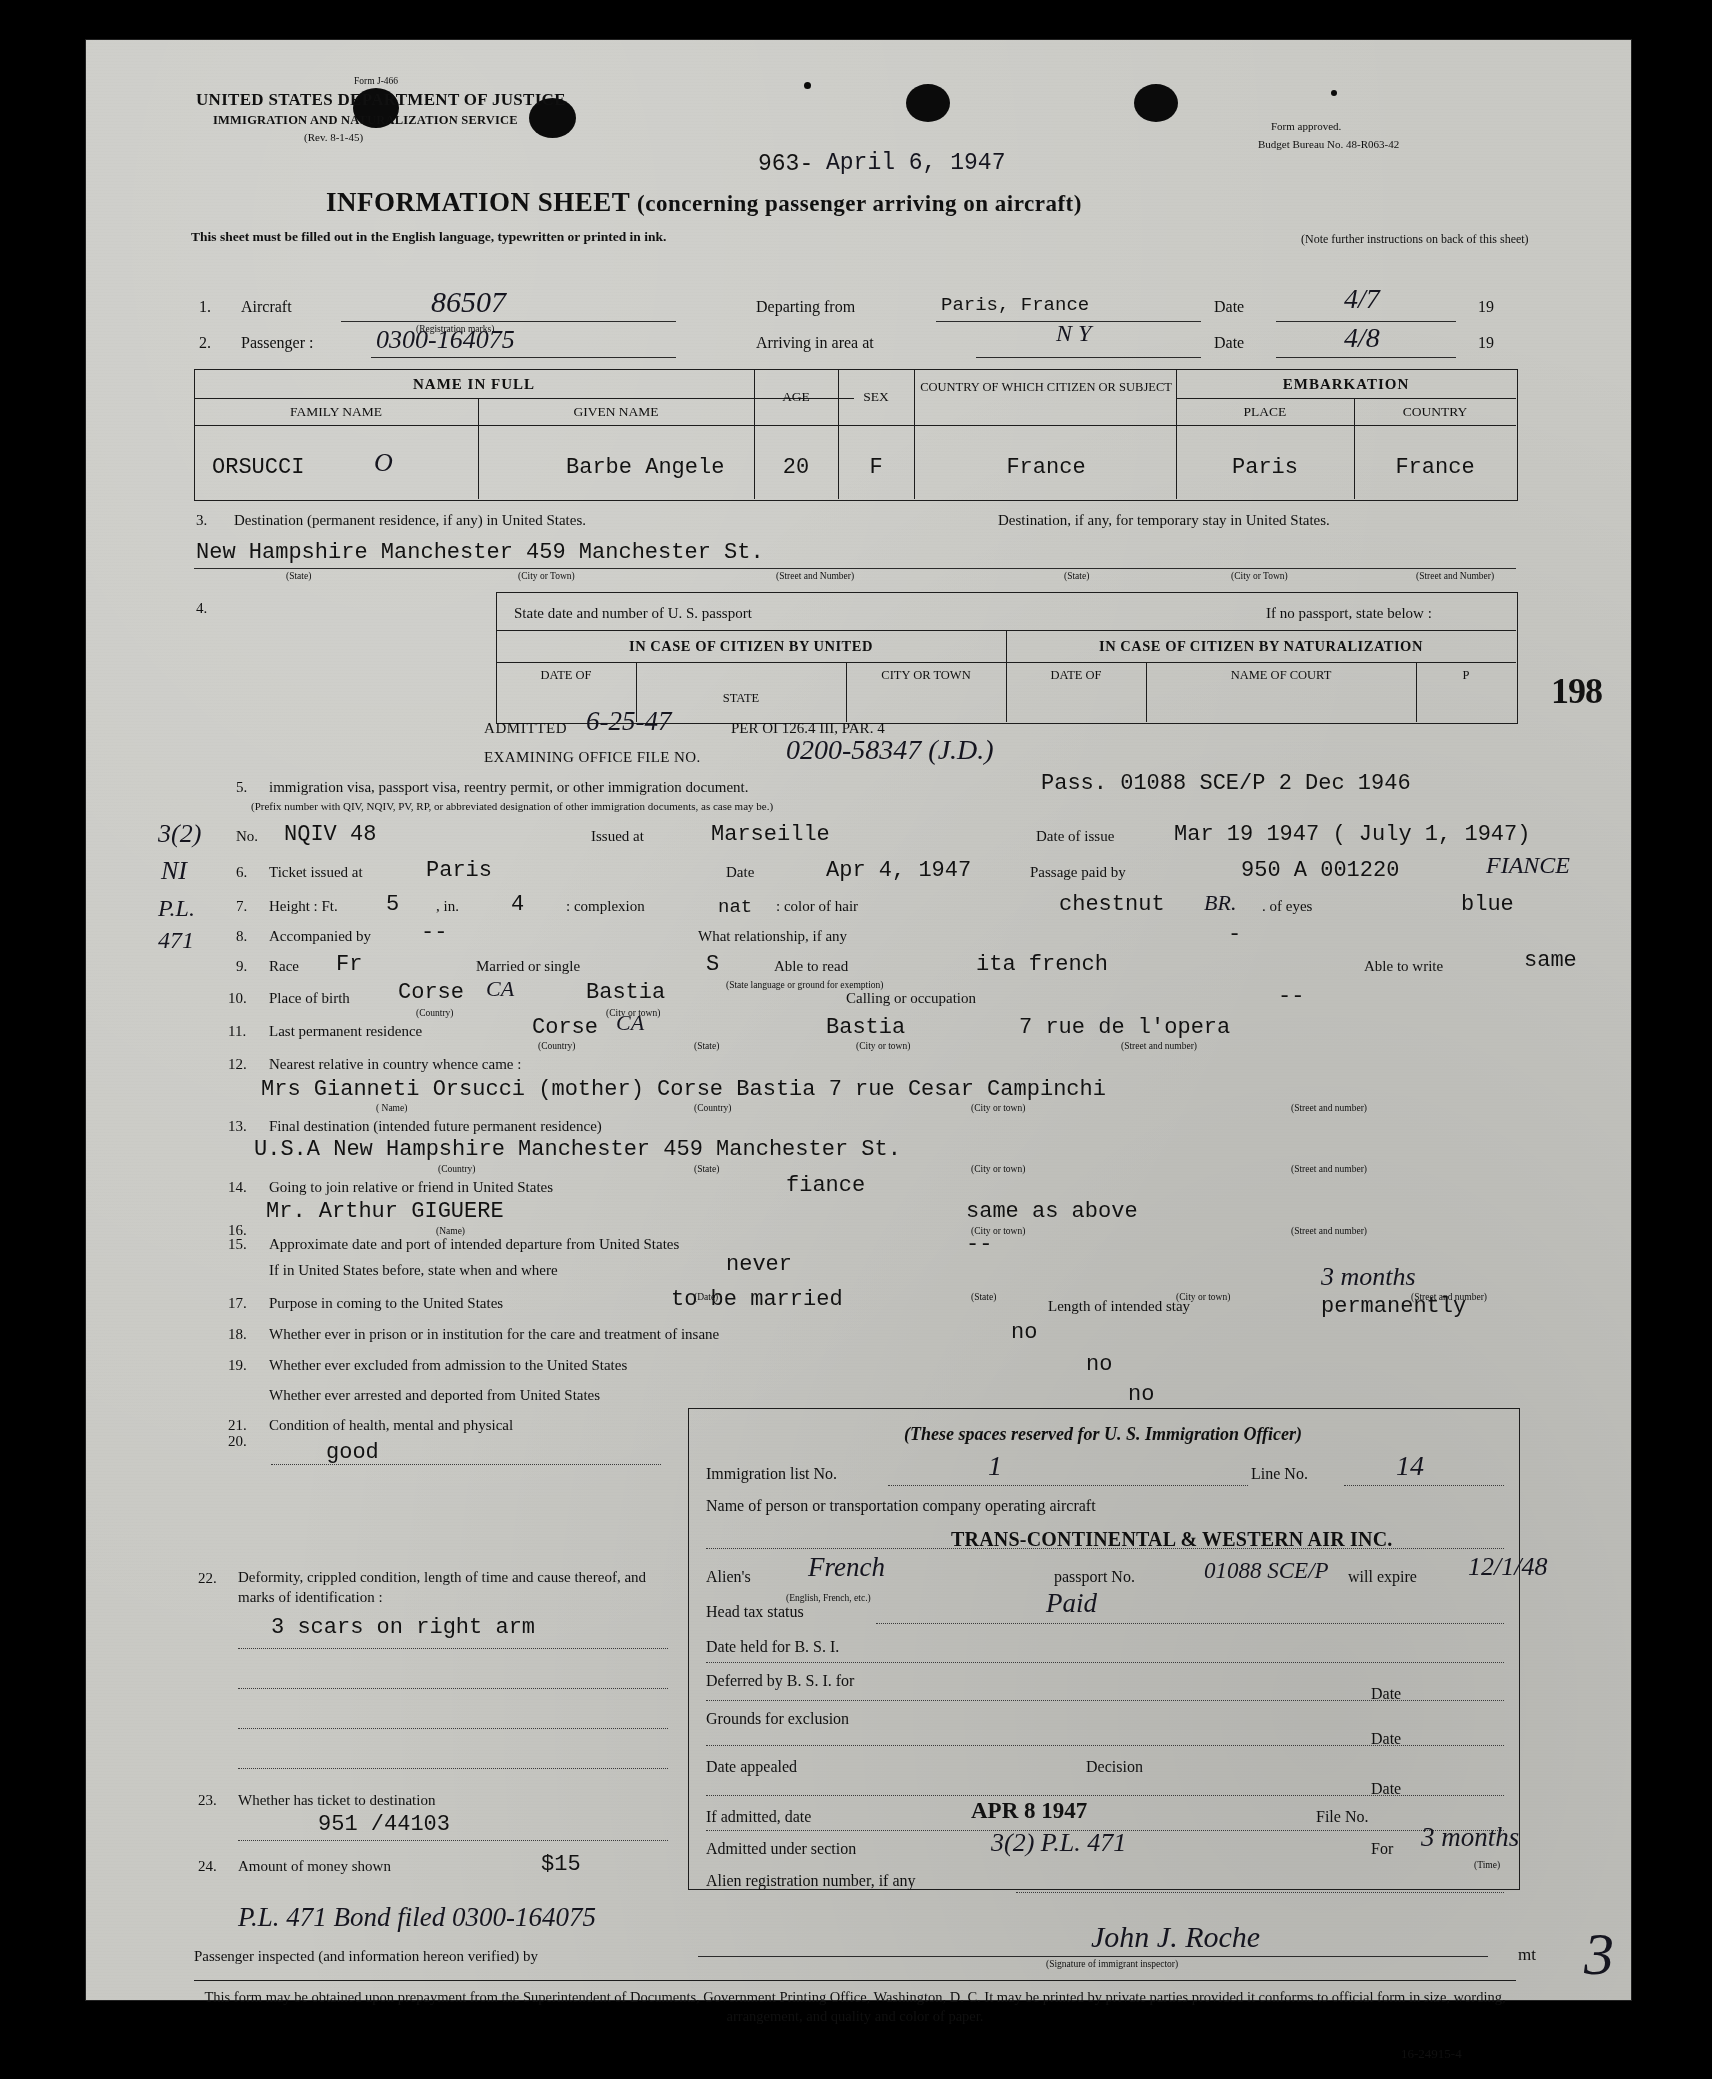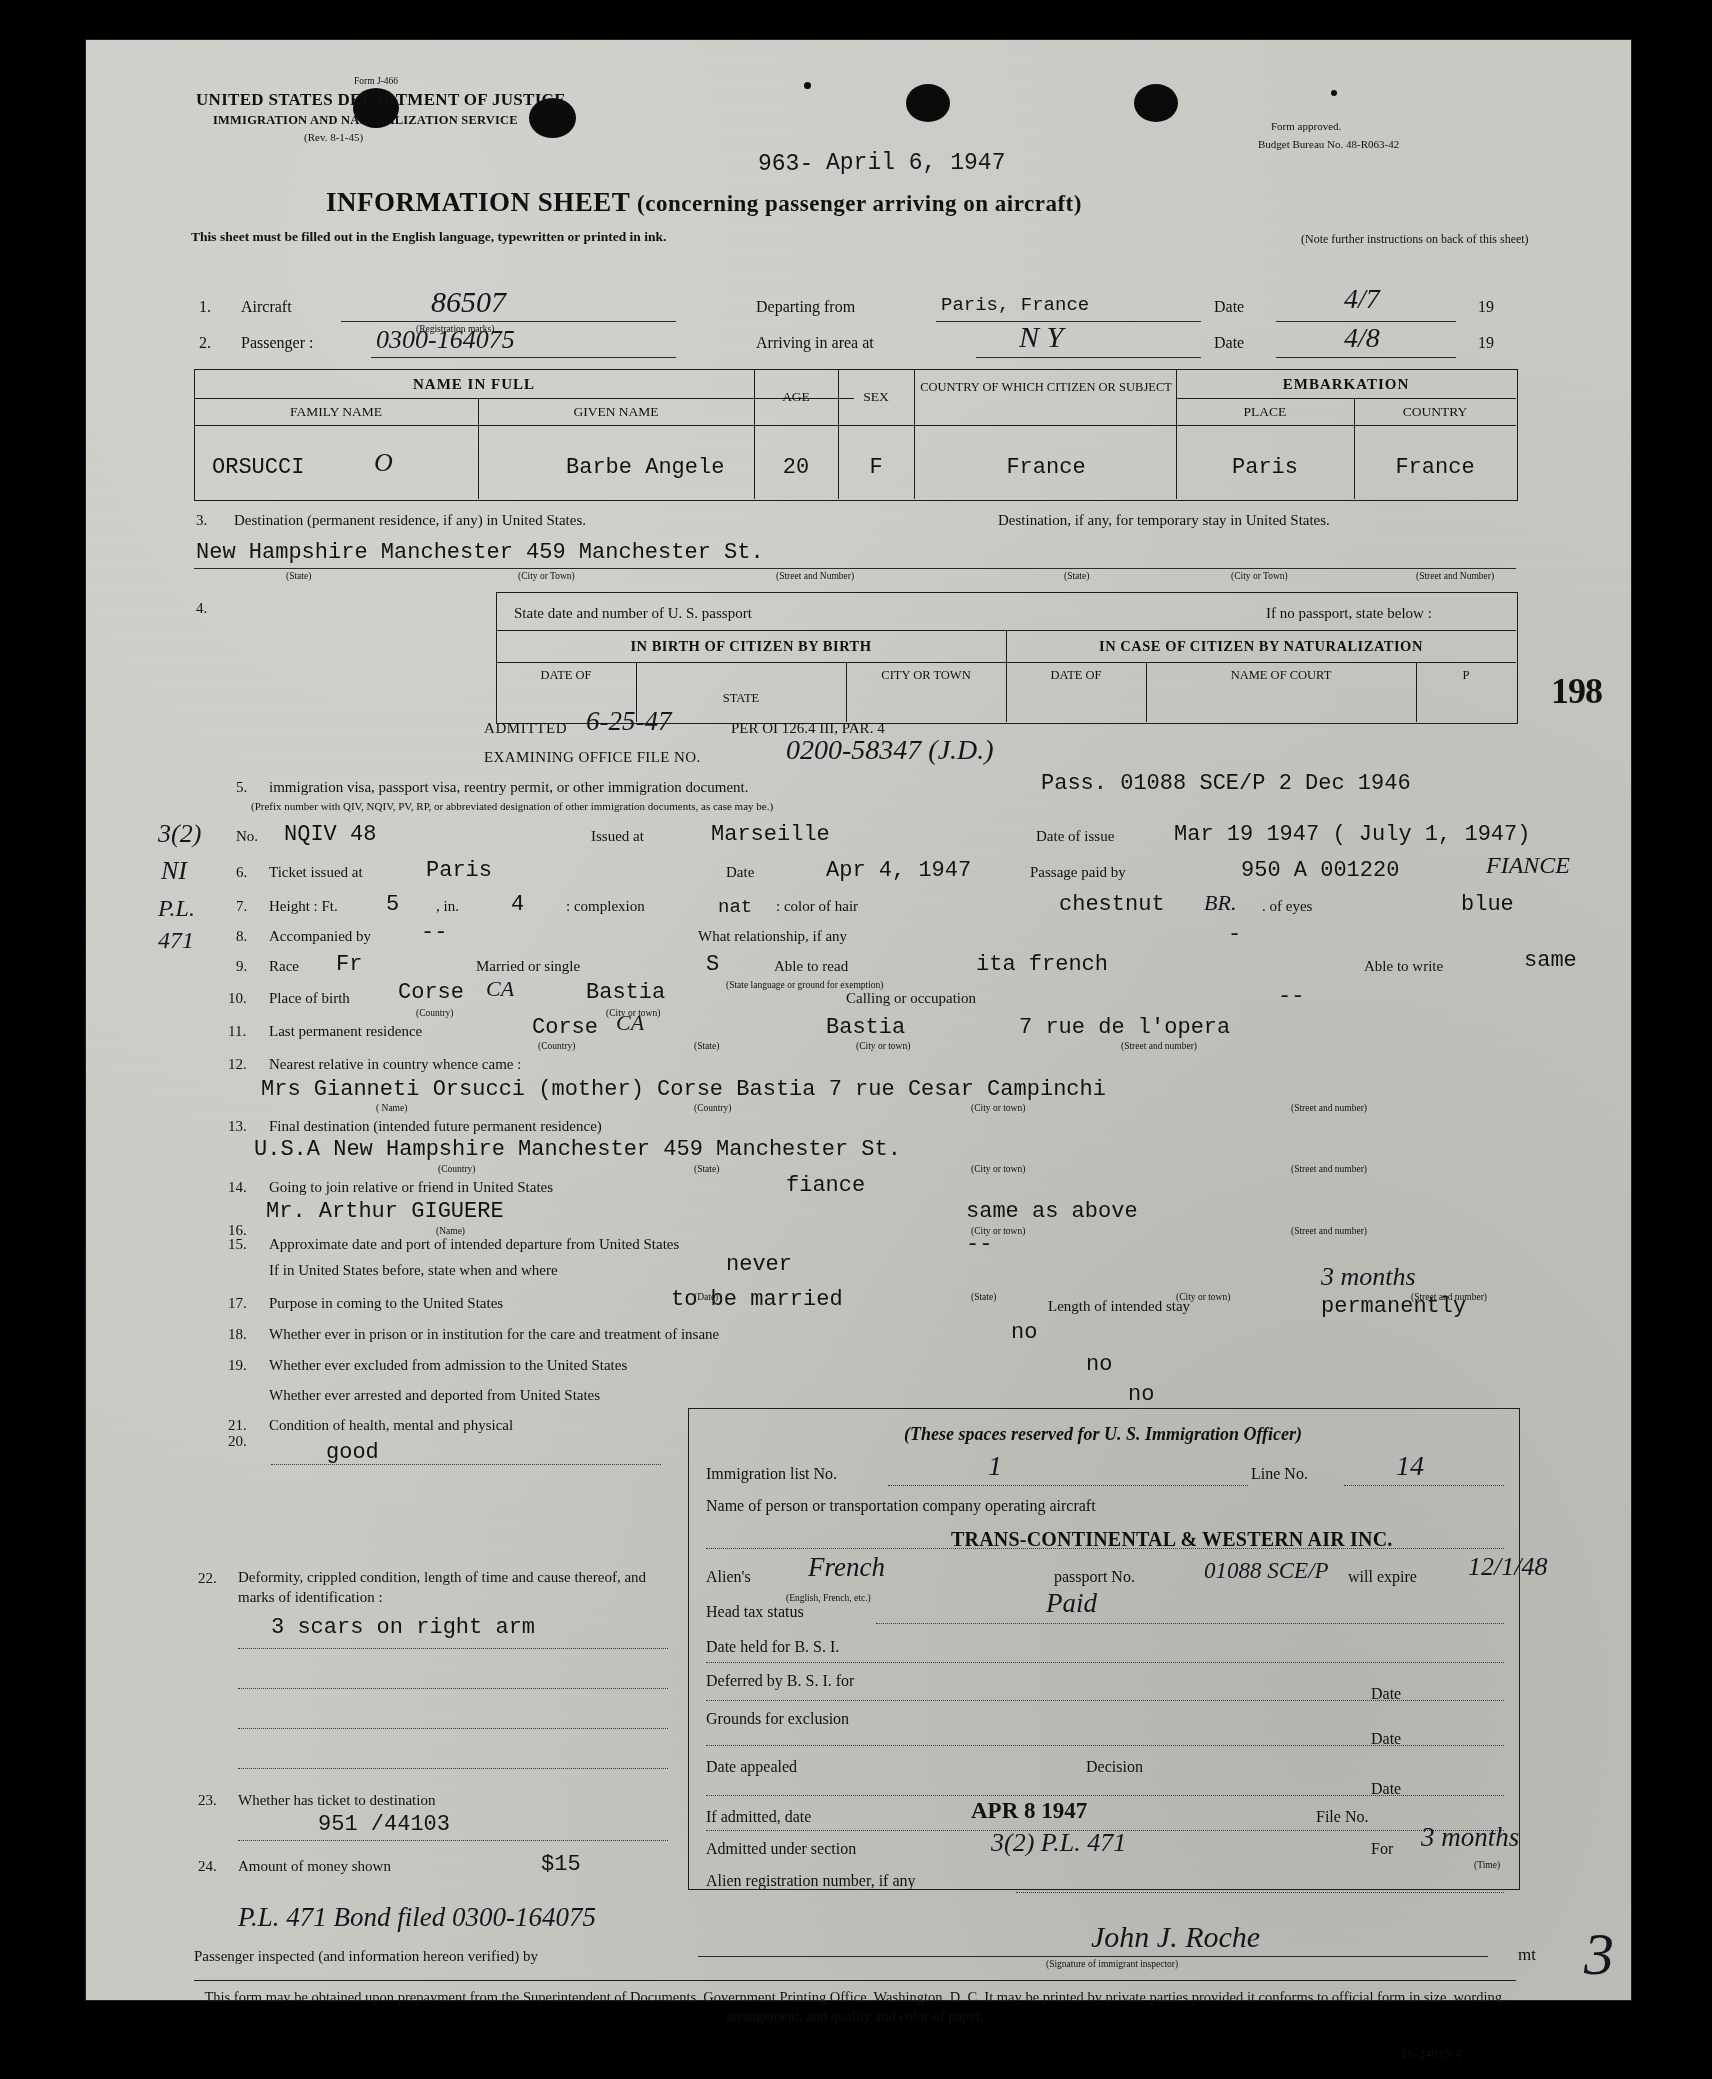--- a/index.html
+++ b/index.html
@@ -71,21 +71,21 @@
   <div class="abs lbl" style="left:1128px;top:258px;font-size:16px;">Date</div>
   <div class="abs hand" style="left:1258px;top:243px;font-size:28px;">4/7</div>
   <div class="abs ul" style="left:1190px;top:281px;width:180px;"></div>
   <div class="abs lbl" style="left:1392px;top:258px;font-size:16px;">19</div>
 
   <div class="abs lbl" style="left:113px;top:294px;font-size:16px;">2.</div>
   <div class="abs lbl" style="left:155px;top:294px;font-size:16px;">Passenger :</div>
   <div class="abs hand" style="left:290px;top:285px;font-size:26px;">0300-164075</div>
   <div class="abs ul" style="left:285px;top:317px;width:305px;"></div>
   <div class="abs lbl" style="left:670px;top:294px;font-size:16px;">Arriving in area at</div>
-  <div class="abs hand" style="left:933px;top:280px;font-size:30px;">N Y</div>
+  <div class="abs hand" style="left:970px;top:280px;font-size:24px;">N Y</div>
   <div class="abs ul" style="left:890px;top:317px;width:225px;"></div>
   <div class="abs lbl" style="left:1128px;top:294px;font-size:16px;">Date</div>
   <div class="abs hand" style="left:1258px;top:282px;font-size:28px;">4/8</div>
   <div class="abs ul" style="left:1190px;top:317px;width:180px;"></div>
   <div class="abs lbl" style="left:1392px;top:294px;font-size:16px;">19</div>
 
   <div class="box" style="left:108px;top:329px;width:1322px;height:130px;"></div>
   <div class="hline" style="left:108px;top:358px;width:660px;"></div>
   <div class="hline" style="left:1090px;top:358px;width:340px;"></div>
   <div class="hline" style="left:108px;top:385px;width:1322px;"></div>
@@ -132,21 +132,21 @@
   <div class="hline" style="left:410px;top:590px;width:1020px;"></div>
   <div class="hline" style="left:410px;top:622px;width:1020px;"></div>
   <div class="vline" style="left:920px;top:590px;height:92px;"></div>
   <div class="vline" style="left:550px;top:622px;height:60px;"></div>
   <div class="vline" style="left:760px;top:622px;height:60px;"></div>
   <div class="vline" style="left:1060px;top:622px;height:60px;"></div>
   <div class="vline" style="left:1330px;top:622px;height:60px;"></div>
 
   <div class="abs lbl" style="left:428px;top:565px;font-size:15px;">State date and number of U. S. passport</div>
   <div class="abs lbl" style="left:1180px;top:565px;font-size:15px;">If no passport, state below :</div>
-  <div class="abs lbl ctr" style="left:410px;top:598px;width:510px;font-size:14.5px;font-weight:bold;letter-spacing:.5px;">IN BIRTH OF CITIZEN BY BIRTH</div>
+  <div class="abs lbl ctr" style="left:410px;top:598px;width:510px;font-size:14.5px;font-weight:bold;letter-spacing:.5px;">IN CASE OF CITIZEN BY UNITED</div>
   <div class="abs lbl ctr" style="left:920px;top:598px;width:510px;font-size:14.5px;font-weight:bold;letter-spacing:.5px;">IN CASE OF CITIZEN BY NATURALIZATION</div>
   <div class="abs lbl ctr" style="left:410px;top:628px;width:140px;font-size:12.5px;font-variant:small-caps;">DATE OF</div>
   <div class="abs lbl ctr" style="left:550px;top:628px;width:210px;font-size:12.5px;font-variant:small-caps;margin-top:23px;">STATE</div>
   <div class="abs lbl ctr" style="left:760px;top:628px;width:160px;font-size:12.5px;font-variant:small-caps;">CITY OR TOWN</div>
   <div class="abs lbl ctr" style="left:920px;top:628px;width:140px;font-size:12.5px;font-variant:small-caps;">DATE OF</div>
   <div class="abs lbl ctr" style="left:1060px;top:628px;width:270px;font-size:12.5px;font-variant:small-caps;">NAME OF COURT</div>
   <div class="abs lbl ctr" style="left:1330px;top:628px;width:100px;font-size:12.5px;font-variant:small-caps;">P</div>
   <div class="abs typed bold" style="left:1465px;top:630px;font-size:36px;font-family:'Liberation Serif',serif;letter-spacing:-1px;">198</div>
 
   <div class="abs lbl" style="left:398px;top:680px;font-size:15px;letter-spacing:.6px;">ADMITTED</div>

